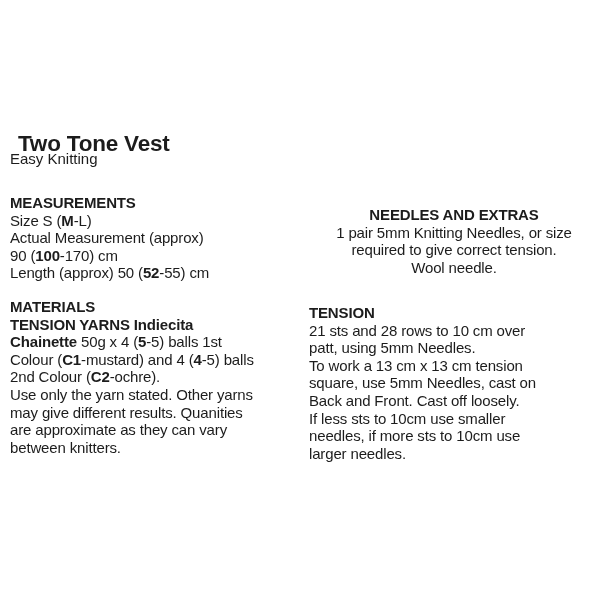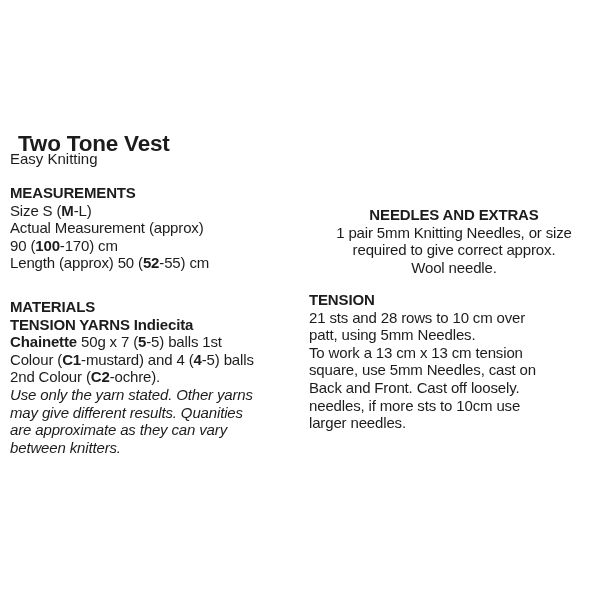--- a/index.html
+++ b/index.html
@@ -43,67 +43,68 @@
     .col-right { left: 309px; width: 290px; }
     .section { position: absolute; left: 0; width: 290px; }
     .section h2 {
       margin: 0;
       font-size: 15px;
       font-weight: bold;
       line-height: 17.6px;
     }
     .line { display: block; white-space: nowrap; }
     .b { font-weight: bold; }
-    .i { font-style: italic; }
+    .i { }
   </style>
 </head>
 <body>
 
 <h1 class="page-title">Two Tone Vest</h1>
 <div class="subtitle">Easy Knitting</div>
 
 <div class="col col-left" style="top:0;">
-  <section class="section" style="top:184px;">
+  <section class="section" style="top:194px;">
     <h2>MEASUREMENTS</h2>
     <div>
         <span class="line"><span>Size S (</span><span class="b">M</span><span>-L)</span></span>
         <span class="line"><span>Actual Measurement (approx)</span></span>
         <span class="line"><span>90 (</span><span class="b">100</span><span>-170) cm</span></span>
         <span class="line"><span>Length (approx) 50 (</span><span class="b">52</span><span>-55) cm</span></span>
       </div>
   </section>
   <section class="section" style="top:298px;">
     <h2>MATERIALS</h2>
     <div>
         <span class="line"><span class="b">TENSION YARNS Indiecita</span></span>
-        <span class="line"><span class="b">Chainette</span><span> 50g x 7 (</span><span class="b">5</span><span>-5) balls 1st</span></span>
+        <span class="line"><span class="b">Chainette</span><span> 50g x 4 (</span><span class="b">5</span><span>-5) balls 1st</span></span>
         <span class="line"><span>Colour (</span><span class="b">C1</span><span>-mustard) and 4 (</span><span class="b">4</span><span>-5) balls</span></span>
         <span class="line"><span>2nd Colour (</span><span class="b">C2</span><span>-ochre).</span></span>
         <span class="line"><span class="i">Use only the yarn stated. Other yarns</span></span>
         <span class="line"><span class="i">may give different results. Quanities</span></span>
         <span class="line"><span class="i">are approximate as they can vary</span></span>
         <span class="line"><span class="i">between knitters.</span></span>
       </div>
   </section>
 </div>
 
 <div class="col col-right" style="top:0;">
   <section class="section" style="top:206px;text-align:center;">
     <h2>NEEDLES AND EXTRAS</h2>
     <div>
         <span class="line"><span>1 pair 5mm Knitting Needles, or size</span></span>
-        <span class="line"><span>required to give correct approx.</span></span>
+        <span class="line"><span>required to give correct tension.</span></span>
         <span class="line"><span>Wool needle.</span></span>
       </div>
   </section>
-  <section class="section" style="top:291px;">
+  <section class="section" style="top:304px;">
     <h2>TENSION</h2>
     <div>
         <span class="line"><span>21 sts and 28 rows to 10 cm over</span></span>
         <span class="line"><span>patt, using 5mm Needles.</span></span>
         <span class="line"><span>To work a 13 cm x 13 cm tension</span></span>
         <span class="line"><span>square, use 5mm Needles, cast on</span></span>
         <span class="line"><span>Back and Front. Cast off loosely.</span></span>
+        <span class="line"><span>If less sts to 10cm use smaller</span></span>
         <span class="line"><span>needles, if more sts to 10cm use</span></span>
         <span class="line"><span>larger needles.</span></span>
       </div>
   </section>
 </div>
 
 </body></html>

